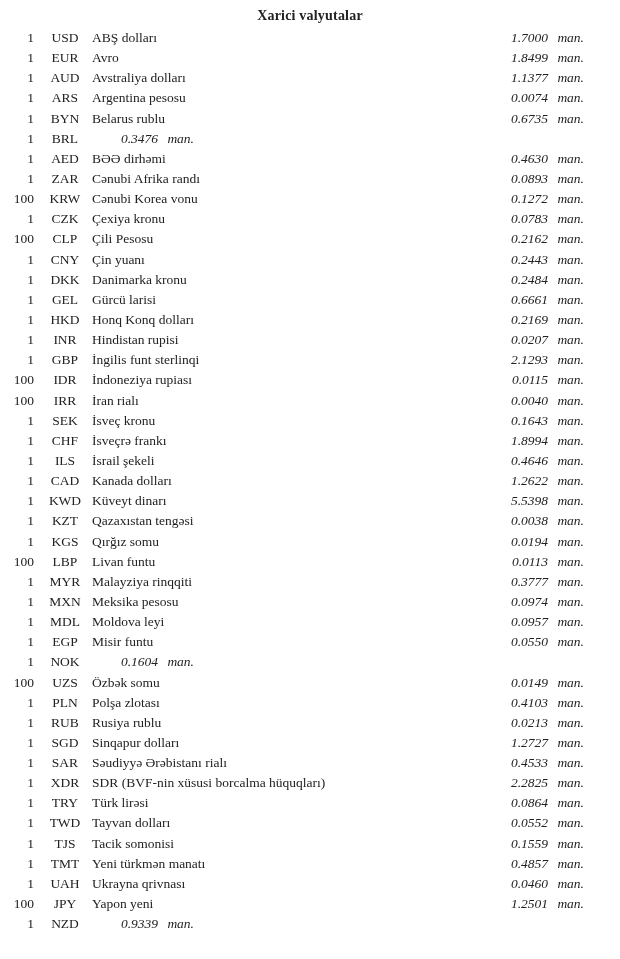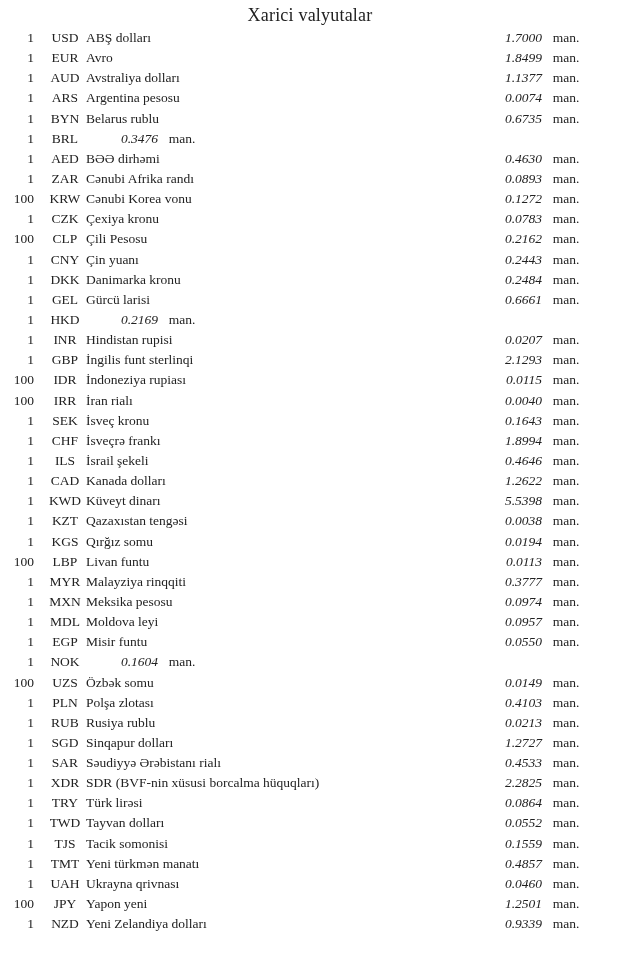--- a/index.html
+++ b/index.html
@@ -10,22 +10,22 @@
   body {
     width: 620px;
     height: 959px;
     overflow: hidden;
     font-family: "Liberation Serif", "DejaVu Serif", serif;
     color: #222222;
   }
   .page-title {
     padding-top: 7px;
     text-align: center;
-    font-weight: normal;
-    font-size: 18px;
+    font-weight: bold;
+    font-size: 14px;
     line-height: 17px;
     letter-spacing: 0.2px;
   }
   .currency-table {
     margin-top: 4px;
   }
   .row {
     display: flex;
     align-items: baseline;
     height: 20.15px;
@@ -40,35 +40,36 @@
     flex: 0 0 auto;
   }
   .code {
     width: 42px;
     margin-left: 10px;
     text-align: center;
     flex: 0 0 auto;
   }
   .name {
     flex: 1 1 auto;
-    margin-left: 0;
+    margin-left: 6px;
     overflow: hidden;
   }
   .rate {
     width: 72px;
     text-align: right;
     font-weight: normal;
     font-style: italic;
     flex: 0 0 auto;
   }
   .unit {
     width: 36px;
-    margin-left: 6px;
-    text-align: center;
+    margin-left: 0;
+    text-align: right;
     flex: 0 0 auto;
+    font-style: italic;
   }
 </style>
 </head>
 <body>
 
 <div class="page-title">Xarici valyutalar</div>
 
 <div class="currency-table">
 
     <div class="row">
@@ -178,20 +179,21 @@
       <span class="qty">1</span>
       <span class="code">GEL</span>
       <span class="name">Gürcü larisi</span>
       <span class="rate">0.6661</span>
       <span class="unit">man.</span>
     </div>
 
     <div class="row">
       <span class="qty">1</span>
       <span class="code">HKD</span>
+      <span class="name">Honq Konq dolları</span>
       <span class="rate">0.2169</span>
       <span class="unit">man.</span>
     </div>
 
     <div class="row">
       <span class="qty">1</span>
       <span class="code">INR</span>
       <span class="name">Hindistan rupisi</span>
       <span class="rate">0.0207</span>
       <span class="unit">man.</span>
@@ -416,17 +418,16 @@
       <span class="qty">100</span>
       <span class="code">JPY</span>
       <span class="name">Yapon yeni</span>
       <span class="rate">1.2501</span>
       <span class="unit">man.</span>
     </div>
 
     <div class="row">
       <span class="qty">1</span>
       <span class="code">NZD</span>
-      <span class="name">Yeni Zelandiya dolları</span>
       <span class="rate">0.9339</span>
       <span class="unit">man.</span>
     </div>
   </div>
 
 </body></html>

